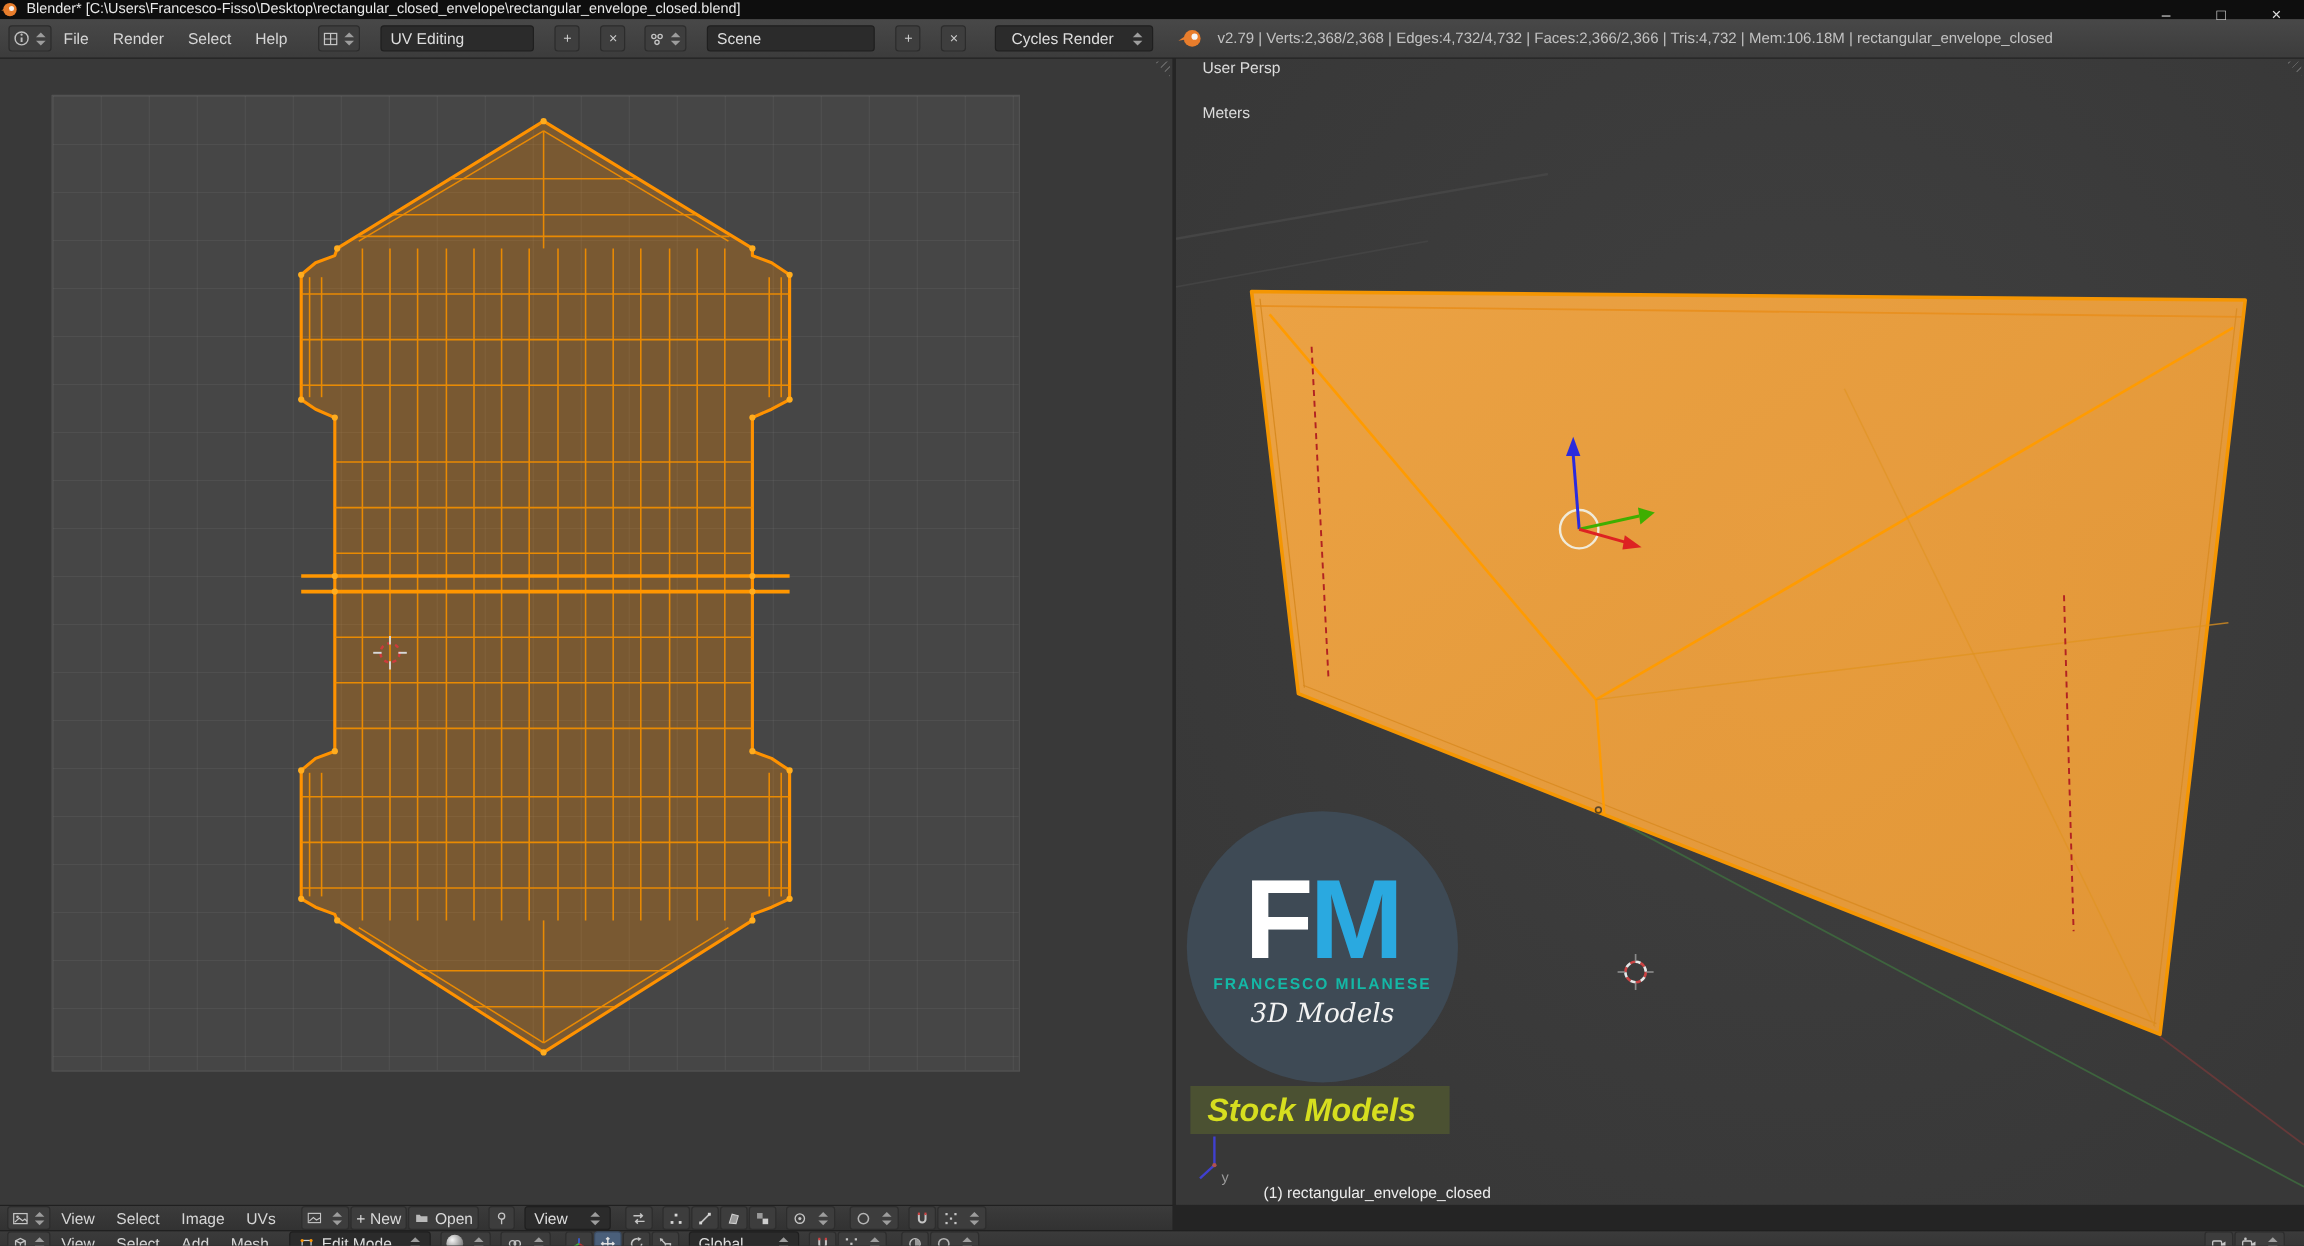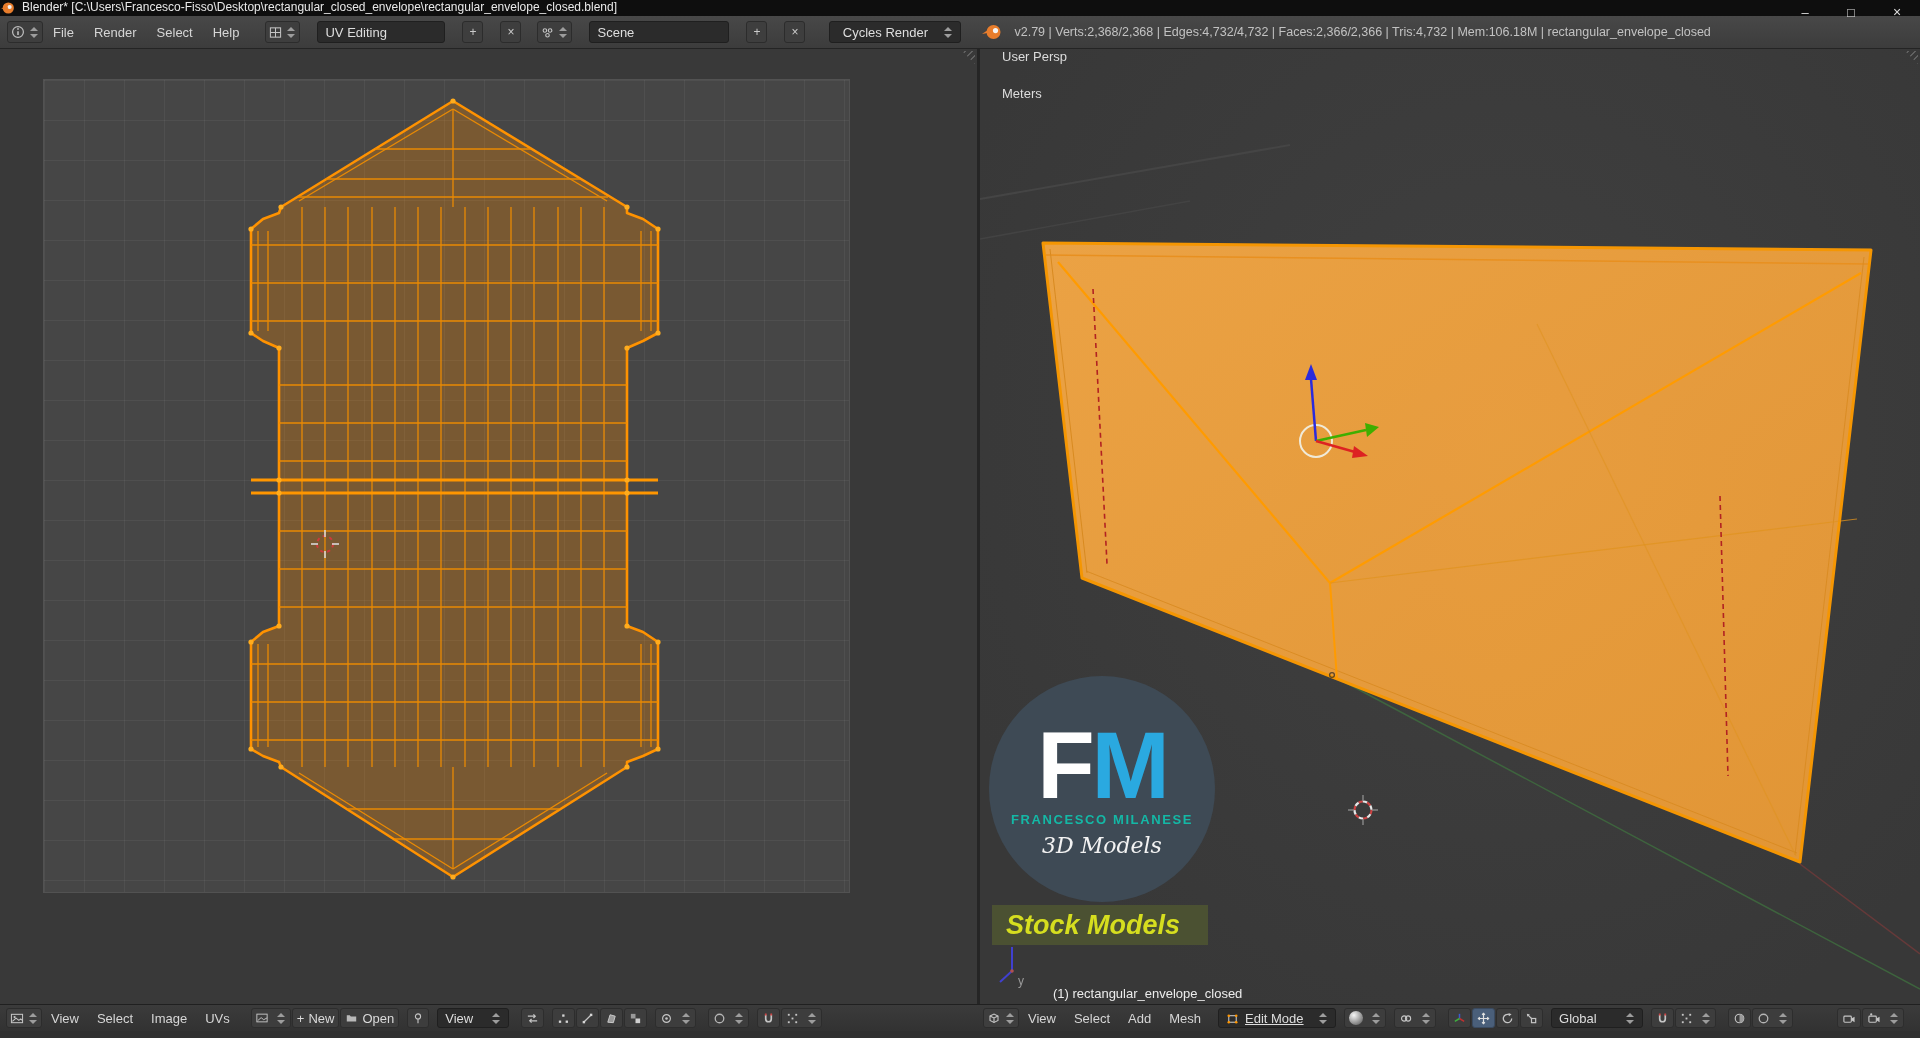--- a/index.html
+++ b/index.html
@@ -53,21 +53,21 @@
   .fm-row { display:flex; align-items:flex-end; line-height:.85; letter-spacing:-3px; margin-top:6px; }
   .fm-f { font-size:94px; font-weight:bold; color:#ffffff; }
   .fm-m { font-size:94px; font-weight:bold; color:#2aa9e0; }
   .fm-name { margin-top:7px; font-size:13px; letter-spacing:1.6px; color:#14b8a6;font-weight:bold; }
   .fm-tag { margin-top:6px; font-size:22px; font-style:italic; font-family:"DejaVu Serif",serif; color:#f2f2f2; }
   .wm-badge { position:absolute; left:12px; top:856px; width:216px; height:40px; background:#4b5132;
     display:flex; align-items:center; padding-left:14px; font-size:27px; font-weight:bold; font-style:italic; color:#d6de1f; }
   .gizmo { position:absolute; left:14px; top:888px; }
 
   
-  .footer { height:27px; display:flex; background:#242424; }
+  .footer { height:27px; display:flex; background:#242424;flex-direction:column; }
   .eheader { background:linear-gradient(#3b3b3b,#323232); border-top:1px solid #202020; display:flex; align-items:center; padding:0 6px; font-size:13px; color:#d2d2d2; }
   .header-left { width:977px; }
   .header-right { flex:1; }
   .eheader .menu-item { padding:0 9px; }
   .hbtn { height:20px; display:flex; align-items:center; justify-content:center; background:#3d3d3d; border:1px solid #2d2d2d; border-radius:3px; padding:0 4px; gap:4px; color:#dadada; }
   .hgroup { display:flex; gap:1px; align-items:center; }
   .sp8 { margin-left:8px; } .sp12 { margin-left:12px; }
   .sphere-ico { width:14px; height:14px; border-radius:50%; background:radial-gradient(circle at 35% 30%, #f6f6f6, #9a9a9a 55%, #4e4e4e); }
   svg.mi { display:block; }
 </style>

